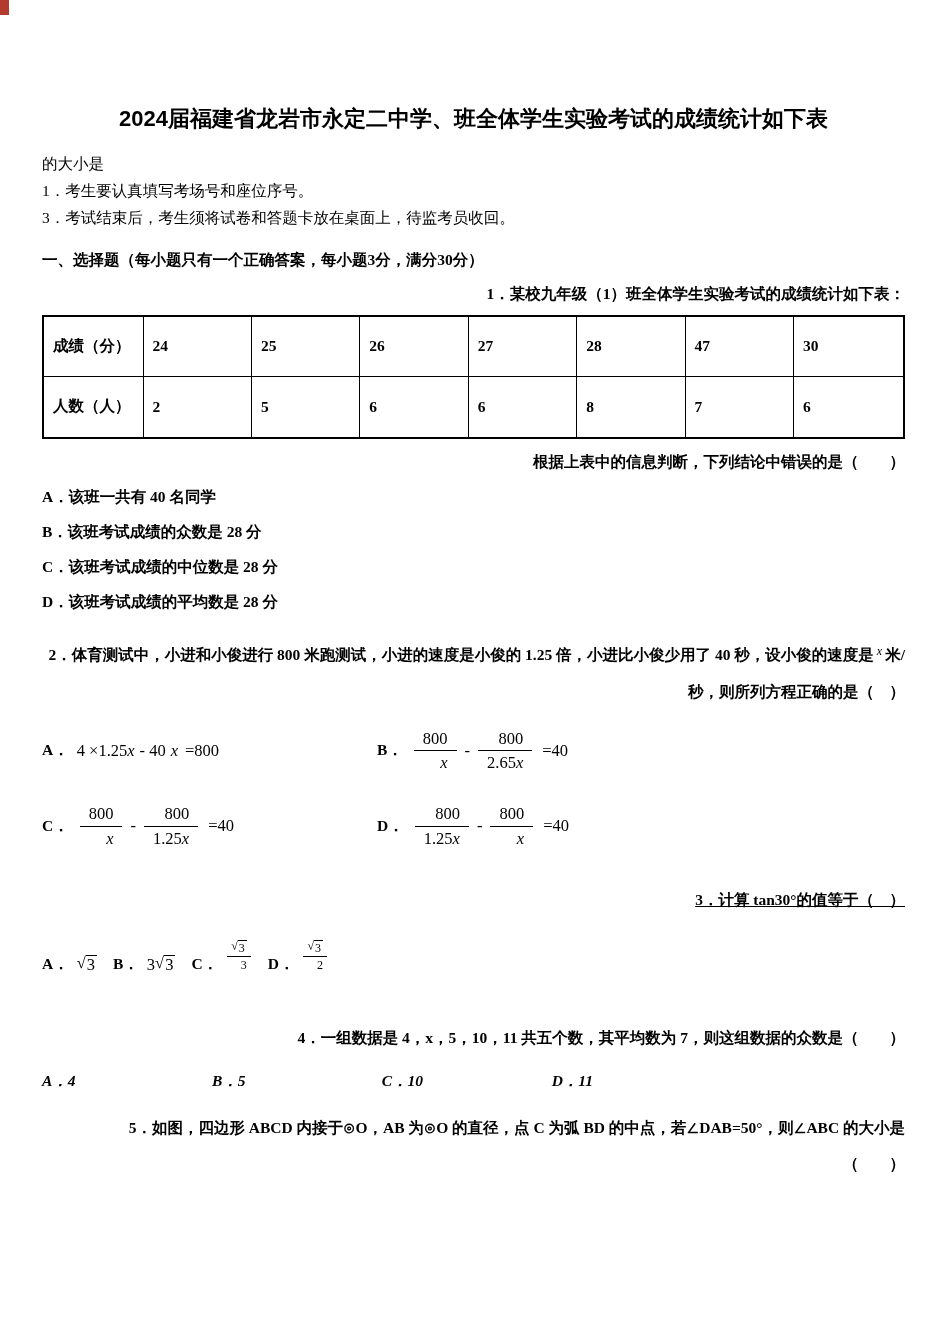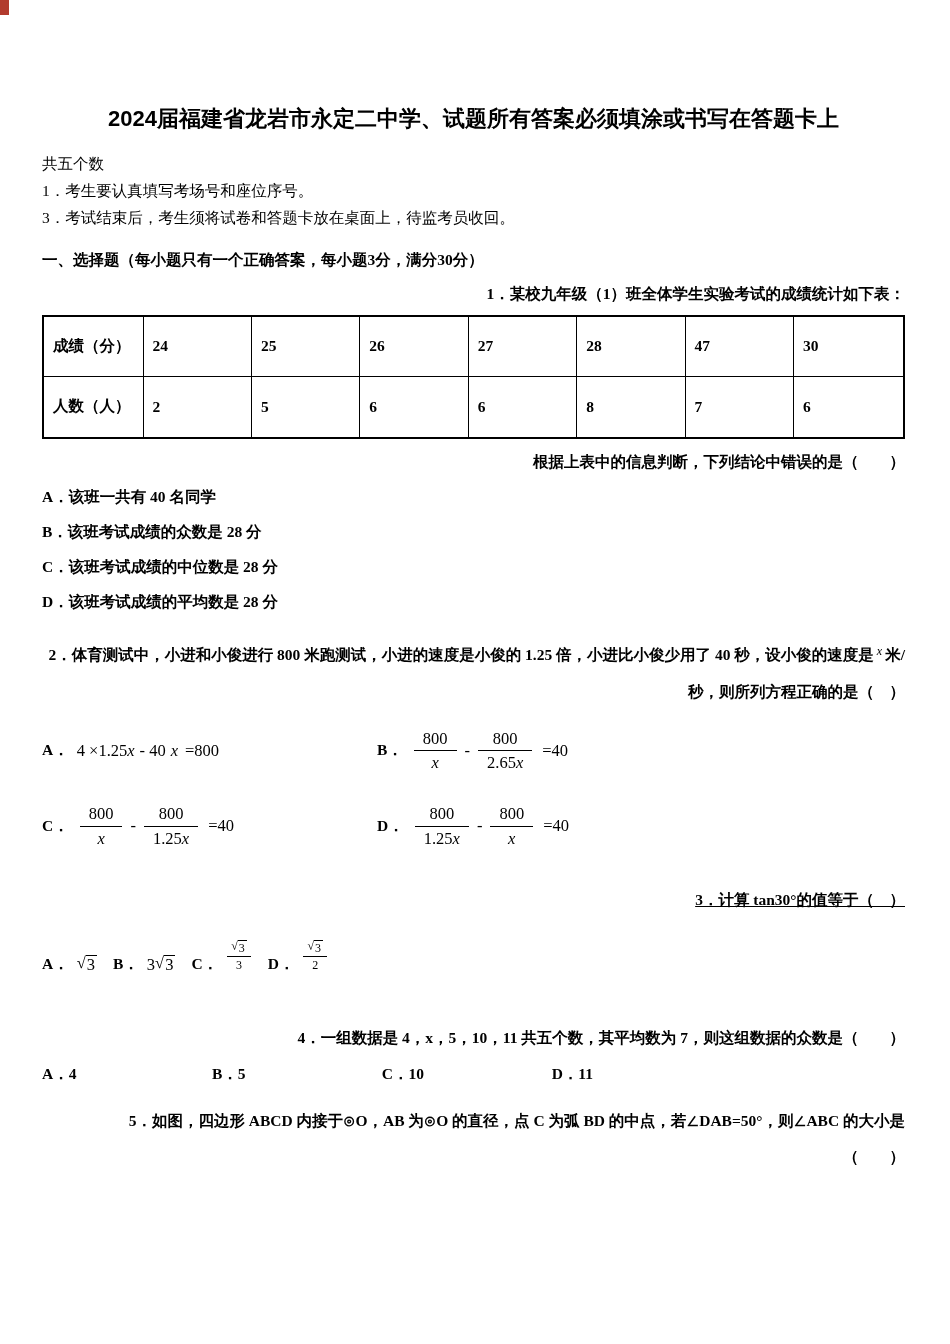--- a/index.html
+++ b/index.html
@@ -31,54 +31,54 @@
 
   .supx { font-style:italic; font-weight:400; font-size:12px; vertical-align:5px;
           font-family:"Liberation Serif", serif; margin:0 3px; }
 
   .q2-grid { display:grid; grid-template-columns:335px 1fr; row-gap:34px; margin-top:20px; align-items:center; }
   .opt-cell { display:flex; align-items:center; }
   .opt-label { font-weight:700; margin-right:8px; }
   .math { font-weight:400; font-family:"Liberation Serif", serif; font-size:16.5px;
           display:inline-flex; align-items:center; }
   .math i { font-style:italic; }
-  .frac { display:inline-flex; flex-direction:column; text-align:center; margin:0 3px;
+  .frac { display:inline-flex; flex-direction:column; text-align:right; margin:0 3px;
           font-weight:400; font-family:"Liberation Serif", serif; font-size:16.5px; }
   .frac .fnum { padding:0 9px 3px 9px; line-height:1.05; }
   .frac .fden { border-top:1.5px solid #000; padding:3px 9px 0 9px; line-height:1.05; }
   .op { margin:0 5px; }
   .rhs { margin-left:7px; }
 
   .sqrt { display:inline-flex; align-items:flex-start; font-weight:400;
           font-family:"Liberation Serif", serif; }
   .sqrt .sq { line-height:1; }
   .sqrt .rad { border-top:1.2px solid #000; line-height:1; padding:1px 2px 0 1px; }
 
   .q3-row { margin-top:38px; display:flex; align-items:center; }
   .q3-row .grp { display:inline-flex; align-items:center; margin-right:16px; }
   .frac.small { font-size:12px; position:relative; top:-9px; margin:0 1px; }
   .frac.small .fnum { padding:0 4px 2px 4px; }
   .frac.small .fden { padding:2px 4px 0 4px; border-top:1px solid #000; }
 
-  .q4-row { margin-top:14px; line-height:22px; }
+  .q4-row { margin-top:21px; line-height:22px;font-style:italic; }
   .q4opt { display:inline-block; width:166px; font-weight:700; }
 
   .q5 { line-height:36px; margin-top:18px; }
   .q5 .l2 { display:block; }
 </style>
 </head>
 <body>
 
 <div class="page">
   <div class="corner-mark"></div>
 
-  <h1 class="title">2024届福建省龙岩市永定二中学、试题所有答案必须填涂或书写在答题卡上</h1>
+  <h1 class="title">2024届福建省龙岩市永定二中学、班全体学生实验考试的成绩统计如下表</h1>
 
   <div class="notice">
-    <p>共五个数</p>
+    <p>的大小是</p>
     <p>1．考生要认真填写考场号和座位序号。</p>
     <p>3．考试结束后，考生须将试卷和答题卡放在桌面上，待监考员收回。</p>
   </div>
 
   <p class="sec-heading">一、选择题（每小题只有一个正确答案，每小题3分，满分30分）</p>
 
   <p class="stem">1．某校九年级（1）班全体学生实验考试的成绩统计如下表：</p>
 
   <table class="score-table">
     <tbody>

